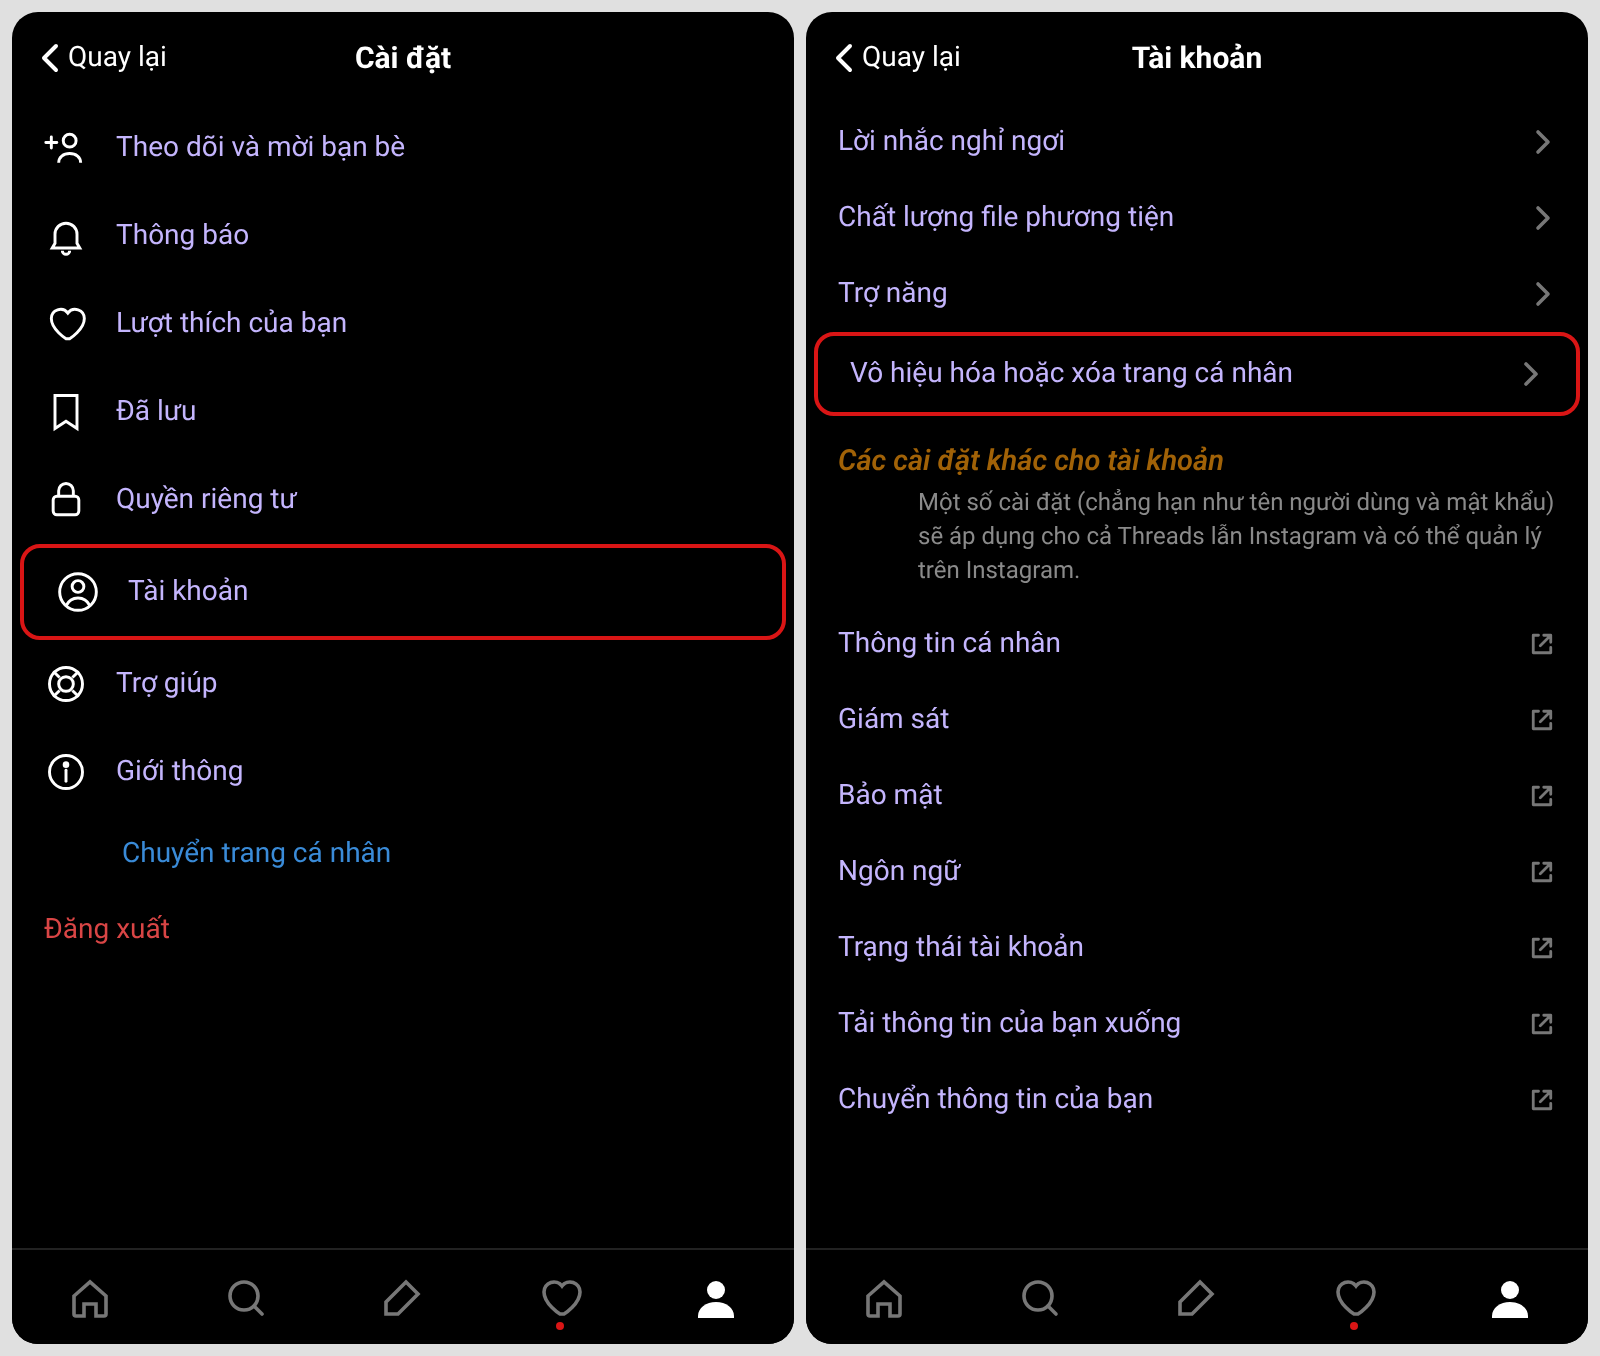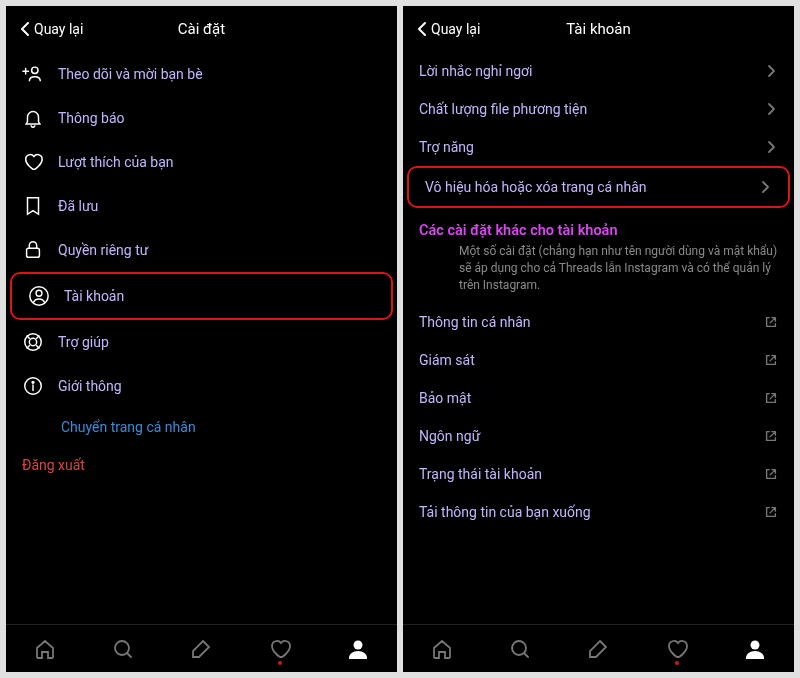--- a/index.html
+++ b/index.html
@@ -11,21 +11,21 @@
     display: flex;
     gap: 6px;
     padding: 6px;
   }
   .phone {
     flex: 1;
     background: #000;
     color: #fff;
     display: flex;
     flex-direction: column;
-    border-radius: 0;
+    border-radius: 13px;
     overflow: hidden;
     position: relative;
   }
   .header {
     display: flex;
     align-items: center;
     padding: 10px 14px 8px 14px;
     position: relative;
     height: 44px;
   }
@@ -35,21 +35,21 @@
     gap: 4px;
     font-size: 14px;
     color: #fff;
     cursor: pointer;
   }
   .title {
     position: absolute;
     left: 0; right: 0;
     text-align: center;
     font-size: 15px;
-    font-weight: 400;
+    font-weight: 700;
     pointer-events: none;
   }
   .content {
     flex: 1;
     overflow-y: auto;
     padding: 2px 0;
   }
   .row {
     display: flex;
     align-items: center;
@@ -83,21 +83,22 @@
   }
   .highlight {
     border: 2.5px solid #d91515;
     border-radius: 10px;
     margin: 0 4px;
   }
   .section-header {
     padding: 14px 16px 4px 16px;
     font-size: 14.5px;
     font-weight: 600;
-    color: #d946ef;
+    color: #a16207;
+    font-style: italic;
   }
   .section-desc {
     padding: 0 16px 10px 16px;
     font-size: 12px;
     line-height: 1.4;
     color: #8a8a8a;
     margin-left: 40px;
   }
   .tabbar {
     display: flex;
@@ -371,20 +372,28 @@
 
     <div class="row">
       <span class="label">Tải thông tin của bạn xuống</span>
       <span class="chev">
         <svg width="14" height="14" viewBox="0 0 16 16" fill="none" stroke="#777" stroke-width="1.6">
             <path d="M6 3H3v10h10v-3M9 3h4v4M13 3L7 9" stroke-linecap="round" stroke-linejoin="round"></path>
           </svg>
       </span>
     </div>
 
+    <div class="row">
+      <span class="label">Chuyển thông tin của bạn</span>
+      <span class="chev">
+        <svg width="14" height="14" viewBox="0 0 16 16" fill="none" stroke="#777" stroke-width="1.6">
+            <path d="M6 3H3v10h10v-3M9 3h4v4M13 3L7 9" stroke-linecap="round" stroke-linejoin="round"></path>
+          </svg>
+      </span>
+    </div>
 
   </div>
 
   <div class="tabbar">
     <div class="tab">
       <svg width="24" height="24" viewBox="0 0 24 24" fill="none" stroke="currentColor" stroke-width="1.8">
           <path d="M4 11l8-7 8 7v9a1 1 0 01-1 1h-4v-6h-6v6H5a1 1 0 01-1-1v-9z"></path>
         </svg>
     </div>
     <div class="tab">

